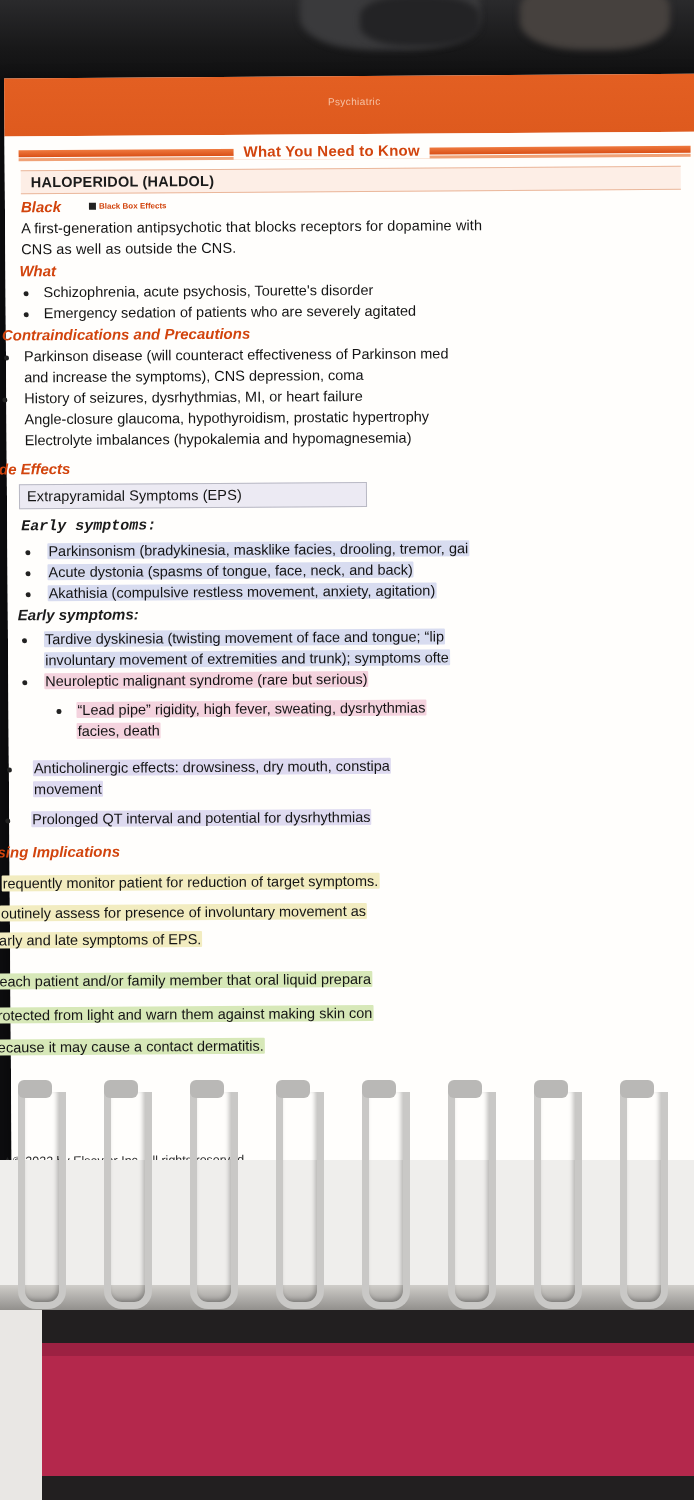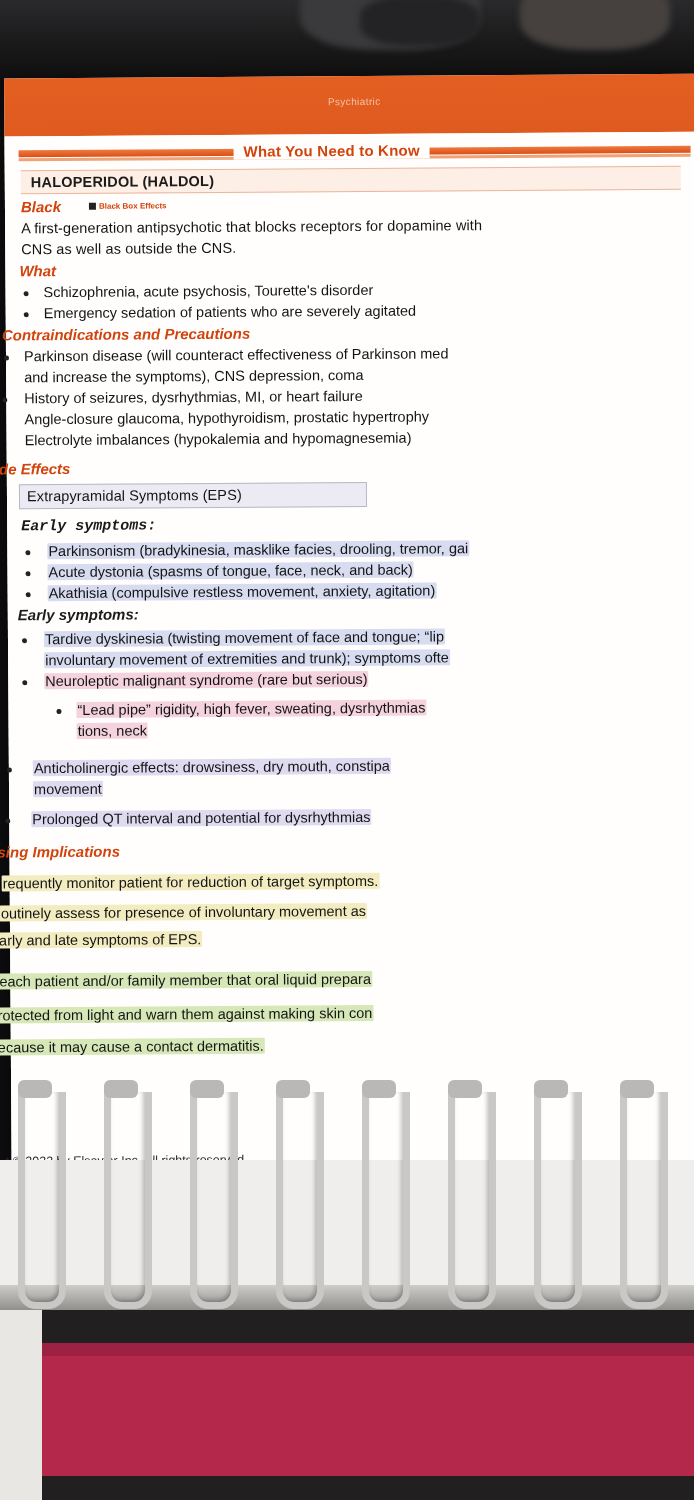--- a/index.html
+++ b/index.html
@@ -309,21 +309,21 @@
       <div class="bullet" style="left:40px;top:447px;"><span class="hl hl-blue">Akathisia (compulsive restless movement, anxiety, agitation)</span></div>
 
       <div class="sechead black" style="left:10px;top:470px;">Early symptoms:</div>
       <div class="dot" style="left:14px;top:502px;"></div>
       <div class="bullet" style="left:36px;top:493px;"><span class="hl hl-blue">Tardive dyskinesia (twisting movement of face and tongue; “lip</span></div>
       <div class="bullet" style="left:36px;top:514px;"><span class="hl hl-blue">involuntary movement of extremities and trunk); symptoms ofte</span></div>
       <div class="dot" style="left:14px;top:544px;"></div>
       <div class="bullet" style="left:36px;top:535px;"><span class="hl hl-pink">Neuroleptic malignant syndrome (rare but serious)</span></div>
       <div class="dot sm" style="left:48px;top:573px;"></div>
       <div class="bullet" style="left:68px;top:564px;"><span class="hl hl-pink">“Lead pipe” rigidity, high fever, sweating, dysrhythmias</span></div>
-      <div class="bullet" style="left:68px;top:585px;"><span class="hl hl-pink">tions, neck</span></div>
+      <div class="bullet" style="left:68px;top:585px;"><span class="hl hl-pink">facies, death</span></div>
       <div class="dot" style="left:-2px;top:631px;"></div>
       <div class="bullet" style="left:24px;top:622px;"><span class="hl hl-lav">Anticholinergic effects: drowsiness, dry mouth, constipa</span></div>
       <div class="bullet" style="left:24px;top:643px;"><span class="hl hl-lav">movement</span></div>
       <div class="dot" style="left:-4px;top:682px;"></div>
       <div class="bullet" style="left:22px;top:673px;"><span class="hl hl-lav">Prolonged QT interval and potential for dysrhythmias</span></div>
 
       <div class="sechead" style="left:-12px;top:707px;">sing Implications</div>
       <div class="bullet" style="left:-8px;top:737px;"><span class="hl hl-yellow">requently monitor patient for reduction of target symptoms.</span></div>
       <div class="bullet" style="left:-10px;top:767px;"><span class="hl hl-yellow">outinely assess for presence of involuntary movement as</span></div>
       <div class="bullet" style="left:-12px;top:794px;"><span class="hl hl-yellow">arly and late symptoms of EPS.</span></div>

